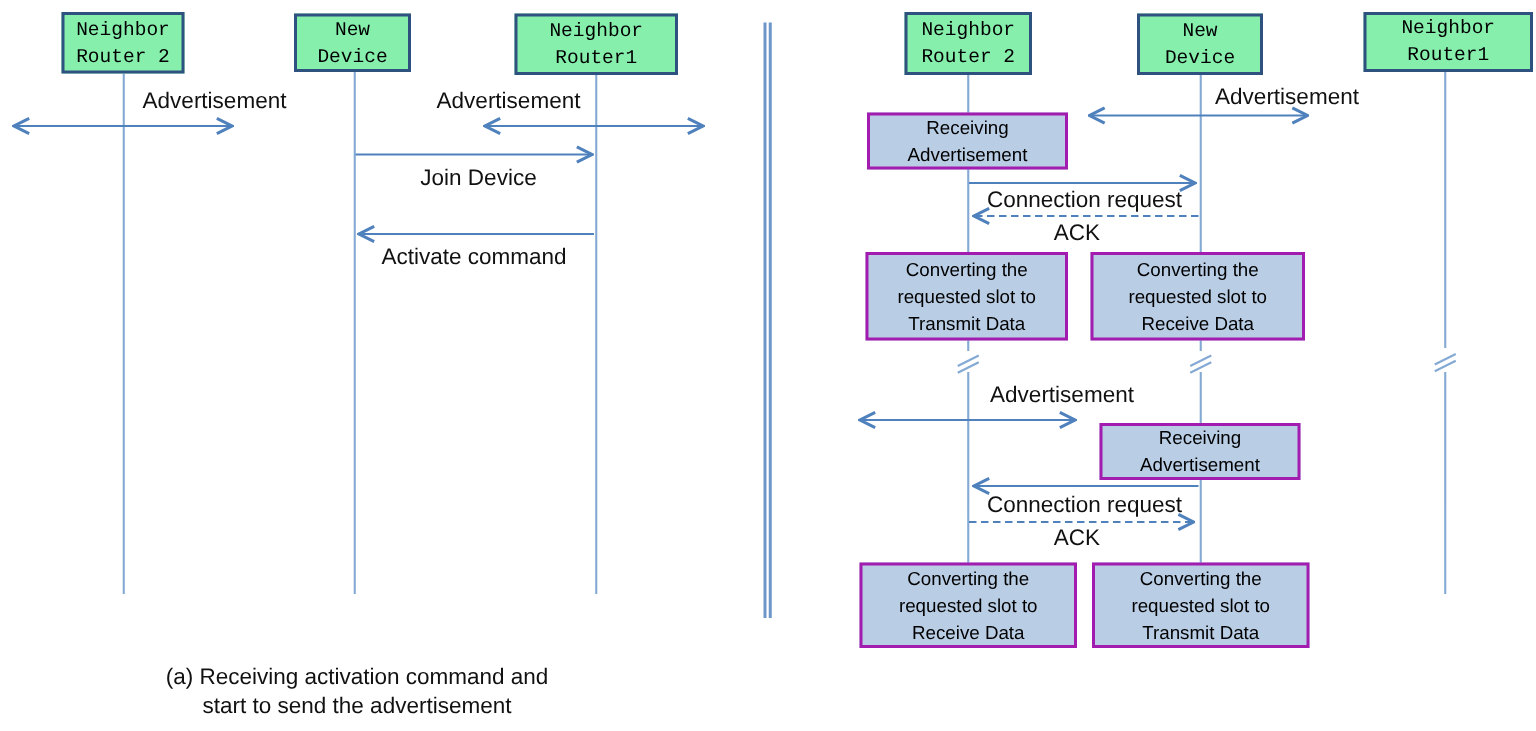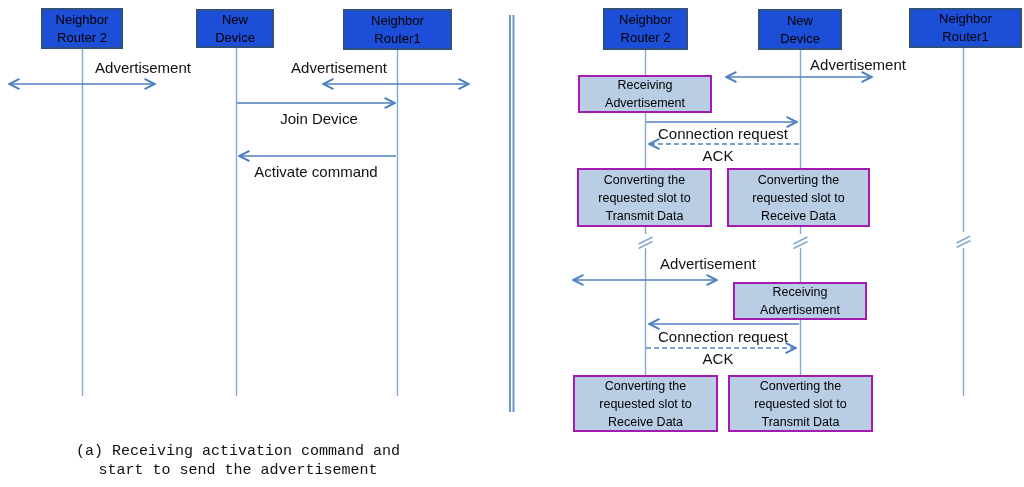--- a/index.html
+++ b/index.html
@@ -7,28 +7,29 @@
     position:relative;
     width:1024px;height:487px;
     background:#ffffff;
     font-family:"Liberation Sans", sans-serif;
     color:#1a1a1a;
     overflow:hidden;
   }
   #wires{position:absolute;left:0;top:0;width:1024px;height:487px;}
   .actor{
     position:absolute;
-    background:#1d4ed8;
+    background:#86efac;
     border:2px solid #2e5180;
     display:flex;align-items:center;justify-content:center;
     text-align:center;
     font-size:13px;line-height:18px;
     white-space:pre-line;
     color:#000000;
     box-sizing:border-box;
+    font-family:Liberation Mono, monospace;
   }
   .activity{
     position:absolute;
     background:#b9cde5;
     border:2px solid #a21caf;
     display:flex;align-items:center;justify-content:center;
     text-align:center;
     font-size:12.5px;line-height:18px;
     white-space:pre-line;
     color:#000000;
@@ -41,21 +42,20 @@
     white-space:nowrap;
     color:#111111;
   }
   .caption{
     position:absolute;
     transform:translateX(-50%);
     font-size:15px;line-height:19px;
     text-align:center;
     white-space:pre-line;
     color:#111111;
-    font-family:Liberation Mono, monospace;
   }
   
   .a-actor-0{left:41px;top:8px;width:82px;height:41px;}
   .a-actor-1{left:196px;top:9px;width:78px;height:39px;}
   .a-actor-2{left:343px;top:9px;width:109px;height:41px;}
   .b-actor-0{left:603px;top:8px;width:85px;height:42px;}
   .b-actor-1{left:758px;top:9px;width:84px;height:41px;}
   .b-actor-2{left:909px;top:8px;width:113px;height:40px;}
   
   .b-recv-adv-top{left:578px;top:75px;width:134px;height:38px;}

